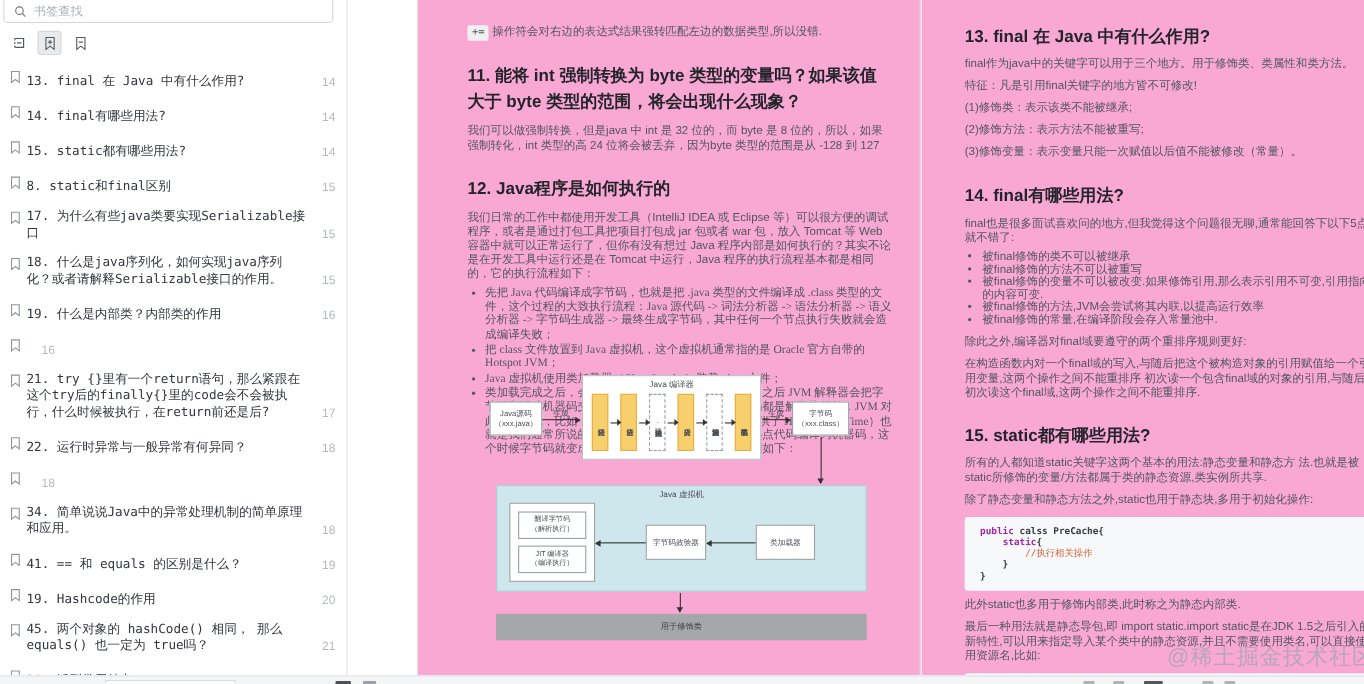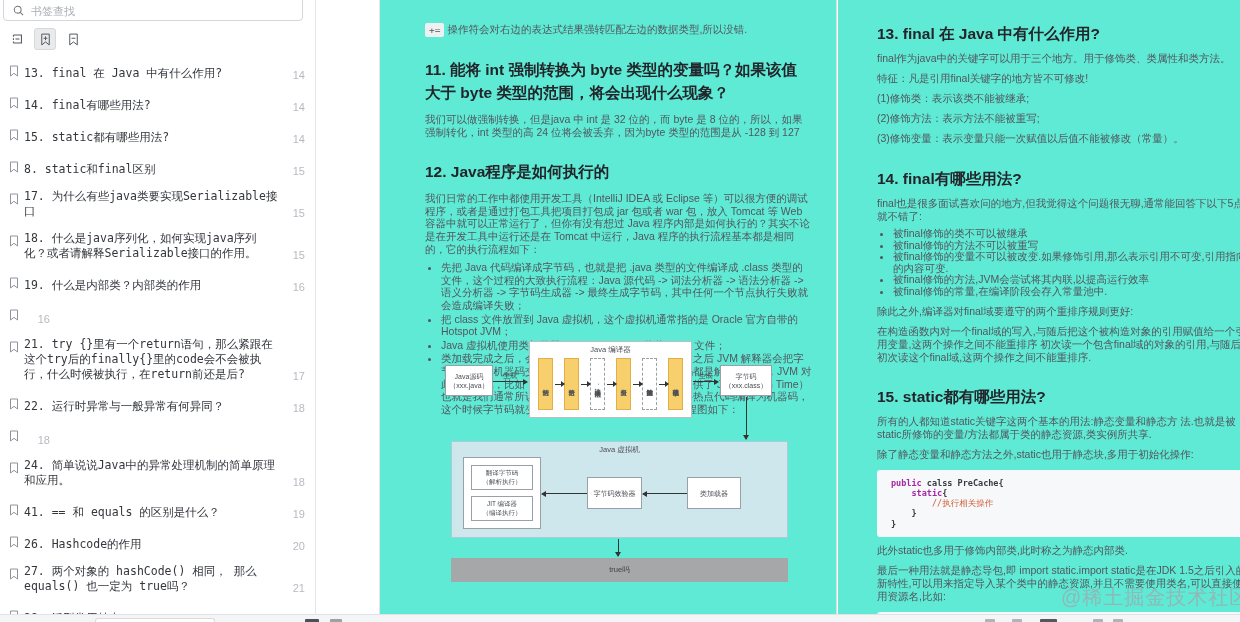--- a/index.html
+++ b/index.html
@@ -24,33 +24,33 @@
   .toc { position:absolute; left:0; top:55px; right:0; bottom:0; overflow:hidden; }
   .toc-item { display:flex; align-items:flex-end; padding:6px 10px 6px 9px; cursor:pointer; }
   .ti-icon { align-self:flex-start; margin-top:2px; margin-right:5px; flex:0 0 auto; }
   .ti-text { flex:1; font-size:11.5px; line-height:15px; color:#33363c;
     font-family:"DejaVu Sans Mono","Liberation Mono",monospace; }
   .ti-page { flex:0 0 26px; text-align:right; font-size:11px; color:#b6bac0; padding-left:4px; }
 
   
   .viewer { position:absolute; left:317px; top:0; width:923px; height:614px;
     background:#fff; overflow:hidden; }
-  .page { position:absolute; top:0; height:614px; background:#5eead4; }
+  .page { position:absolute; top:0; height:614px; background:#f9a8d4; }
   .page-left { left:62px; width:458px; border-left:1px solid #e3e5e8; border-right:1px solid #dcdee1;
     padding:22px 24px 0 45px; }
   .page-right { left:521px; width:460px; padding:22px 0 0 39px; }
   .pr-content { width:370px; }
 
   h2.doc { font-size:15.5px; font-weight:bold; color:#23252b; line-height:23px; }
   .body-txt { font-size:10.5px; color:#52565e; line-height:12.6px; }
   .para { margin-top:9px; }
   .note-line { font-size:10.5px; color:#52565e; line-height:14px; margin-bottom:21px; }
   .code-chip { display:inline-block; background:#eff0f2; border-radius:2px; padding:0 4px;
     font-family:"DejaVu Sans Mono",monospace; font-size:9.5px; color:#555; margin-right:3px; }
-  ul.doc-ul { margin:6px 0 6px 16px; }
+  ul.doc-ul { margin:6px 0 6px 16px;font-family:Liberation Serif, serif; }
   ul.doc-ul li { font-size:10.5px; color:#52565e; line-height:12.6px; margin-bottom:1px; }
 
   
   .diagram { position:absolute; left:44px; top:338px; width:392px; height:252px; font-size:7px; color:#4a4d52; }
   .dbox { position:absolute; border:1px solid #9aa0a6; background:#fff; display:flex;
     flex-direction:column; align-items:center; justify-content:center; text-align:center; line-height:9px; }
   .src-box { left:21px; top:27px; width:48px; height:31px; }
   .compiler-box { left:105px; top:3px; width:163px; height:77px; border-color:#b9bec3;
     justify-content:flex-start; }
   .compiler-title { font-size:7.5px; margin-top:3px; }
@@ -224,42 +224,42 @@
         <div class="toc-item">
           <span class="ti-icon"><svg width="10" height="12" viewBox="0 0 10 12">
               <path d="M1.5 1h7v10L5 8.3 1.5 11z" fill="none" stroke="#8f949c" stroke-width="1"></path>
             </svg></span>
           <span class="ti-page">18</span>
         </div>
         <div class="toc-item">
           <span class="ti-icon"><svg width="10" height="12" viewBox="0 0 10 12">
               <path d="M1.5 1h7v10L5 8.3 1.5 11z" fill="none" stroke="#8f949c" stroke-width="1"></path>
             </svg></span>
-          <span class="ti-text">24. 简单说说Java中的异常处理机制的简单原理和应用。</span>
+          <span class="ti-text">34. 简单说说Java中的异常处理机制的简单原理和应用。</span>
           <span class="ti-page">18</span>
         </div>
         <div class="toc-item">
           <span class="ti-icon"><svg width="10" height="12" viewBox="0 0 10 12">
               <path d="M1.5 1h7v10L5 8.3 1.5 11z" fill="none" stroke="#8f949c" stroke-width="1"></path>
             </svg></span>
           <span class="ti-text">41. == 和 equals 的区别是什么？</span>
           <span class="ti-page">19</span>
         </div>
         <div class="toc-item">
           <span class="ti-icon"><svg width="10" height="12" viewBox="0 0 10 12">
               <path d="M1.5 1h7v10L5 8.3 1.5 11z" fill="none" stroke="#8f949c" stroke-width="1"></path>
             </svg></span>
-          <span class="ti-text">26. Hashcode的作用</span>
+          <span class="ti-text">19. Hashcode的作用</span>
           <span class="ti-page">20</span>
         </div>
         <div class="toc-item">
           <span class="ti-icon"><svg width="10" height="12" viewBox="0 0 10 12">
               <path d="M1.5 1h7v10L5 8.3 1.5 11z" fill="none" stroke="#8f949c" stroke-width="1"></path>
             </svg></span>
-          <span class="ti-text">27. 两个对象的 hashCode() 相同， 那么 equals() 也一定为 true吗？</span>
+          <span class="ti-text">45. 两个对象的 hashCode() 相同， 那么 equals() 也一定为 true吗？</span>
           <span class="ti-page">21</span>
         </div>
         <div class="toc-item">
           <span class="ti-icon"><svg width="10" height="12" viewBox="0 0 10 12">
               <path d="M1.5 1h7v10L5 8.3 1.5 11z" fill="none" stroke="#8f949c" stroke-width="1"></path>
             </svg></span>
           <span class="ti-text">28. 泛型常用特点</span>
         </div>
       </div>
   </div>
@@ -341,21 +341,21 @@
         <div class="dbox verify-box">
           <span>字节码效验器</span>
         </div>
         <div class="dbox loader-box">
           <span>类加载器</span>
         </div>
         <div class="larrow la1"></div>
         <div class="larrow la2"></div>
         <div class="varrow va2"></div>
         <div class="os-bar">
-          <span>true吗</span>
+          <span>用于修饰类</span>
         </div>
       </div>
     </div>
 
     <div class="page page-right">
       <div class="pr-content">
         <h2 class="doc">13. final 在 Java 中有什么作用?</h2>
         <p class="sline">final作为java中的关键字可以用于三个地方。用于修饰类、类属性和类方法。</p>
         <p class="sline">特征：凡是引用final关键字的地方皆不可修改!</p>
         <p class="sline">(1)修饰类：表示该类不能被继承;</p>

